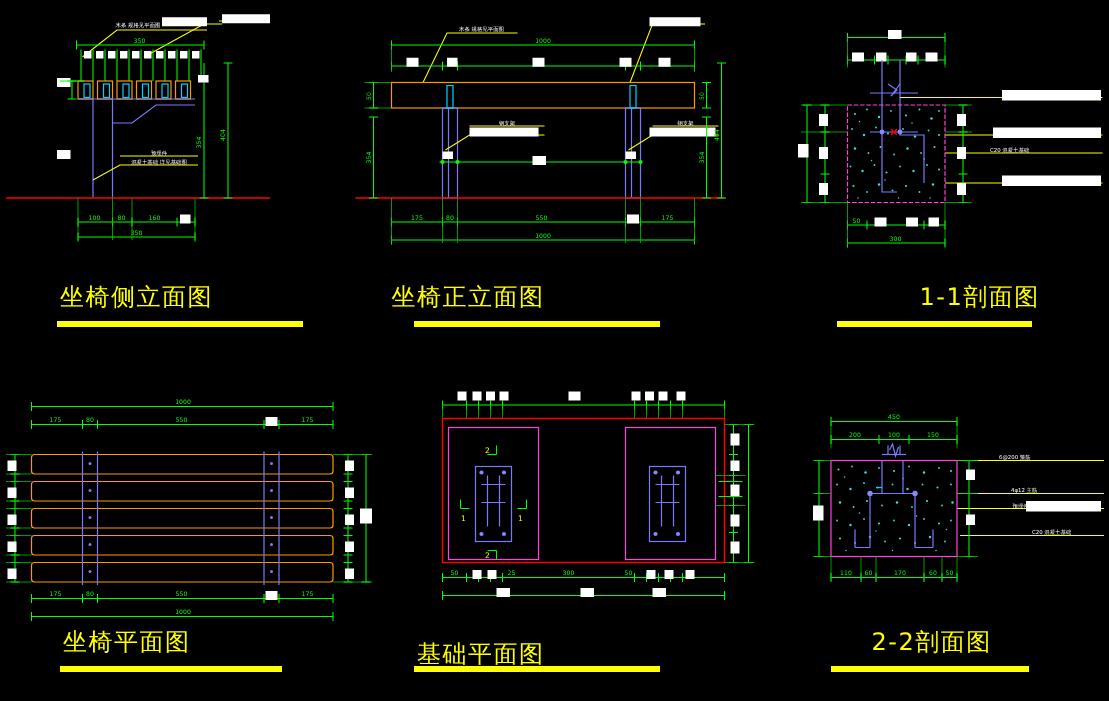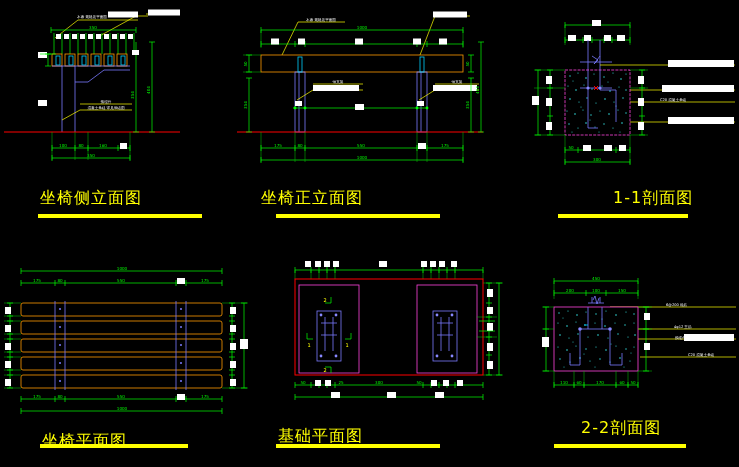--- a/index.html
+++ b/index.html
@@ -436,21 +436,21 @@
         <text class="dim" x="37" y="142.5">175</text>
         <text class="dim" x="60" y="142.5">80</text>
         <text class="dim" x="121" y="142.5">550</text>
         <text class="dim" x="205" y="142.5">175</text>
         <rect class="whitebox" x="177" y="139" width="8" height="6"></rect>
         <path class="ln-green" d="M21,156 L222,156 M21,153 L21,159 M222,153 L222,159"></path>
         <text class="dim" x="122" y="154.5">1000</text>
       </g>
     </svg>
   </div>
-  <div class="title" style="left:42px;top:420px;margin-top:13px;">坐椅平面图</div>
+  <div class="title" style="left:42px;top:420px;">坐椅平面图</div>
   <div class="title-rule" style="left:40px;top:444px;width:148px;"></div>
 
   <div class="view" style="left:275px;top:255px;">
     <svg width="230" height="150" viewBox="0 0 230 150">
 
       <g>
         <path class="ln-green" d="M20,15 L208,15 M20,12 L20,18 M36,12 L36,18 M44,12 L44,18 M52,12 L52,18 M60,12 L60,18 M148,12 L148,18 M156,12 L156,18 M164,12 L164,18 M172,12 L172,18 M180,12 L180,18 M208,12 L208,18"></path>
         <rect class="whitebox" x="30" y="6" width="6" height="6"></rect>
         <rect class="whitebox" x="40" y="6" width="6" height="6"></rect>
         <rect class="whitebox" x="49" y="6" width="6" height="6"></rect>

